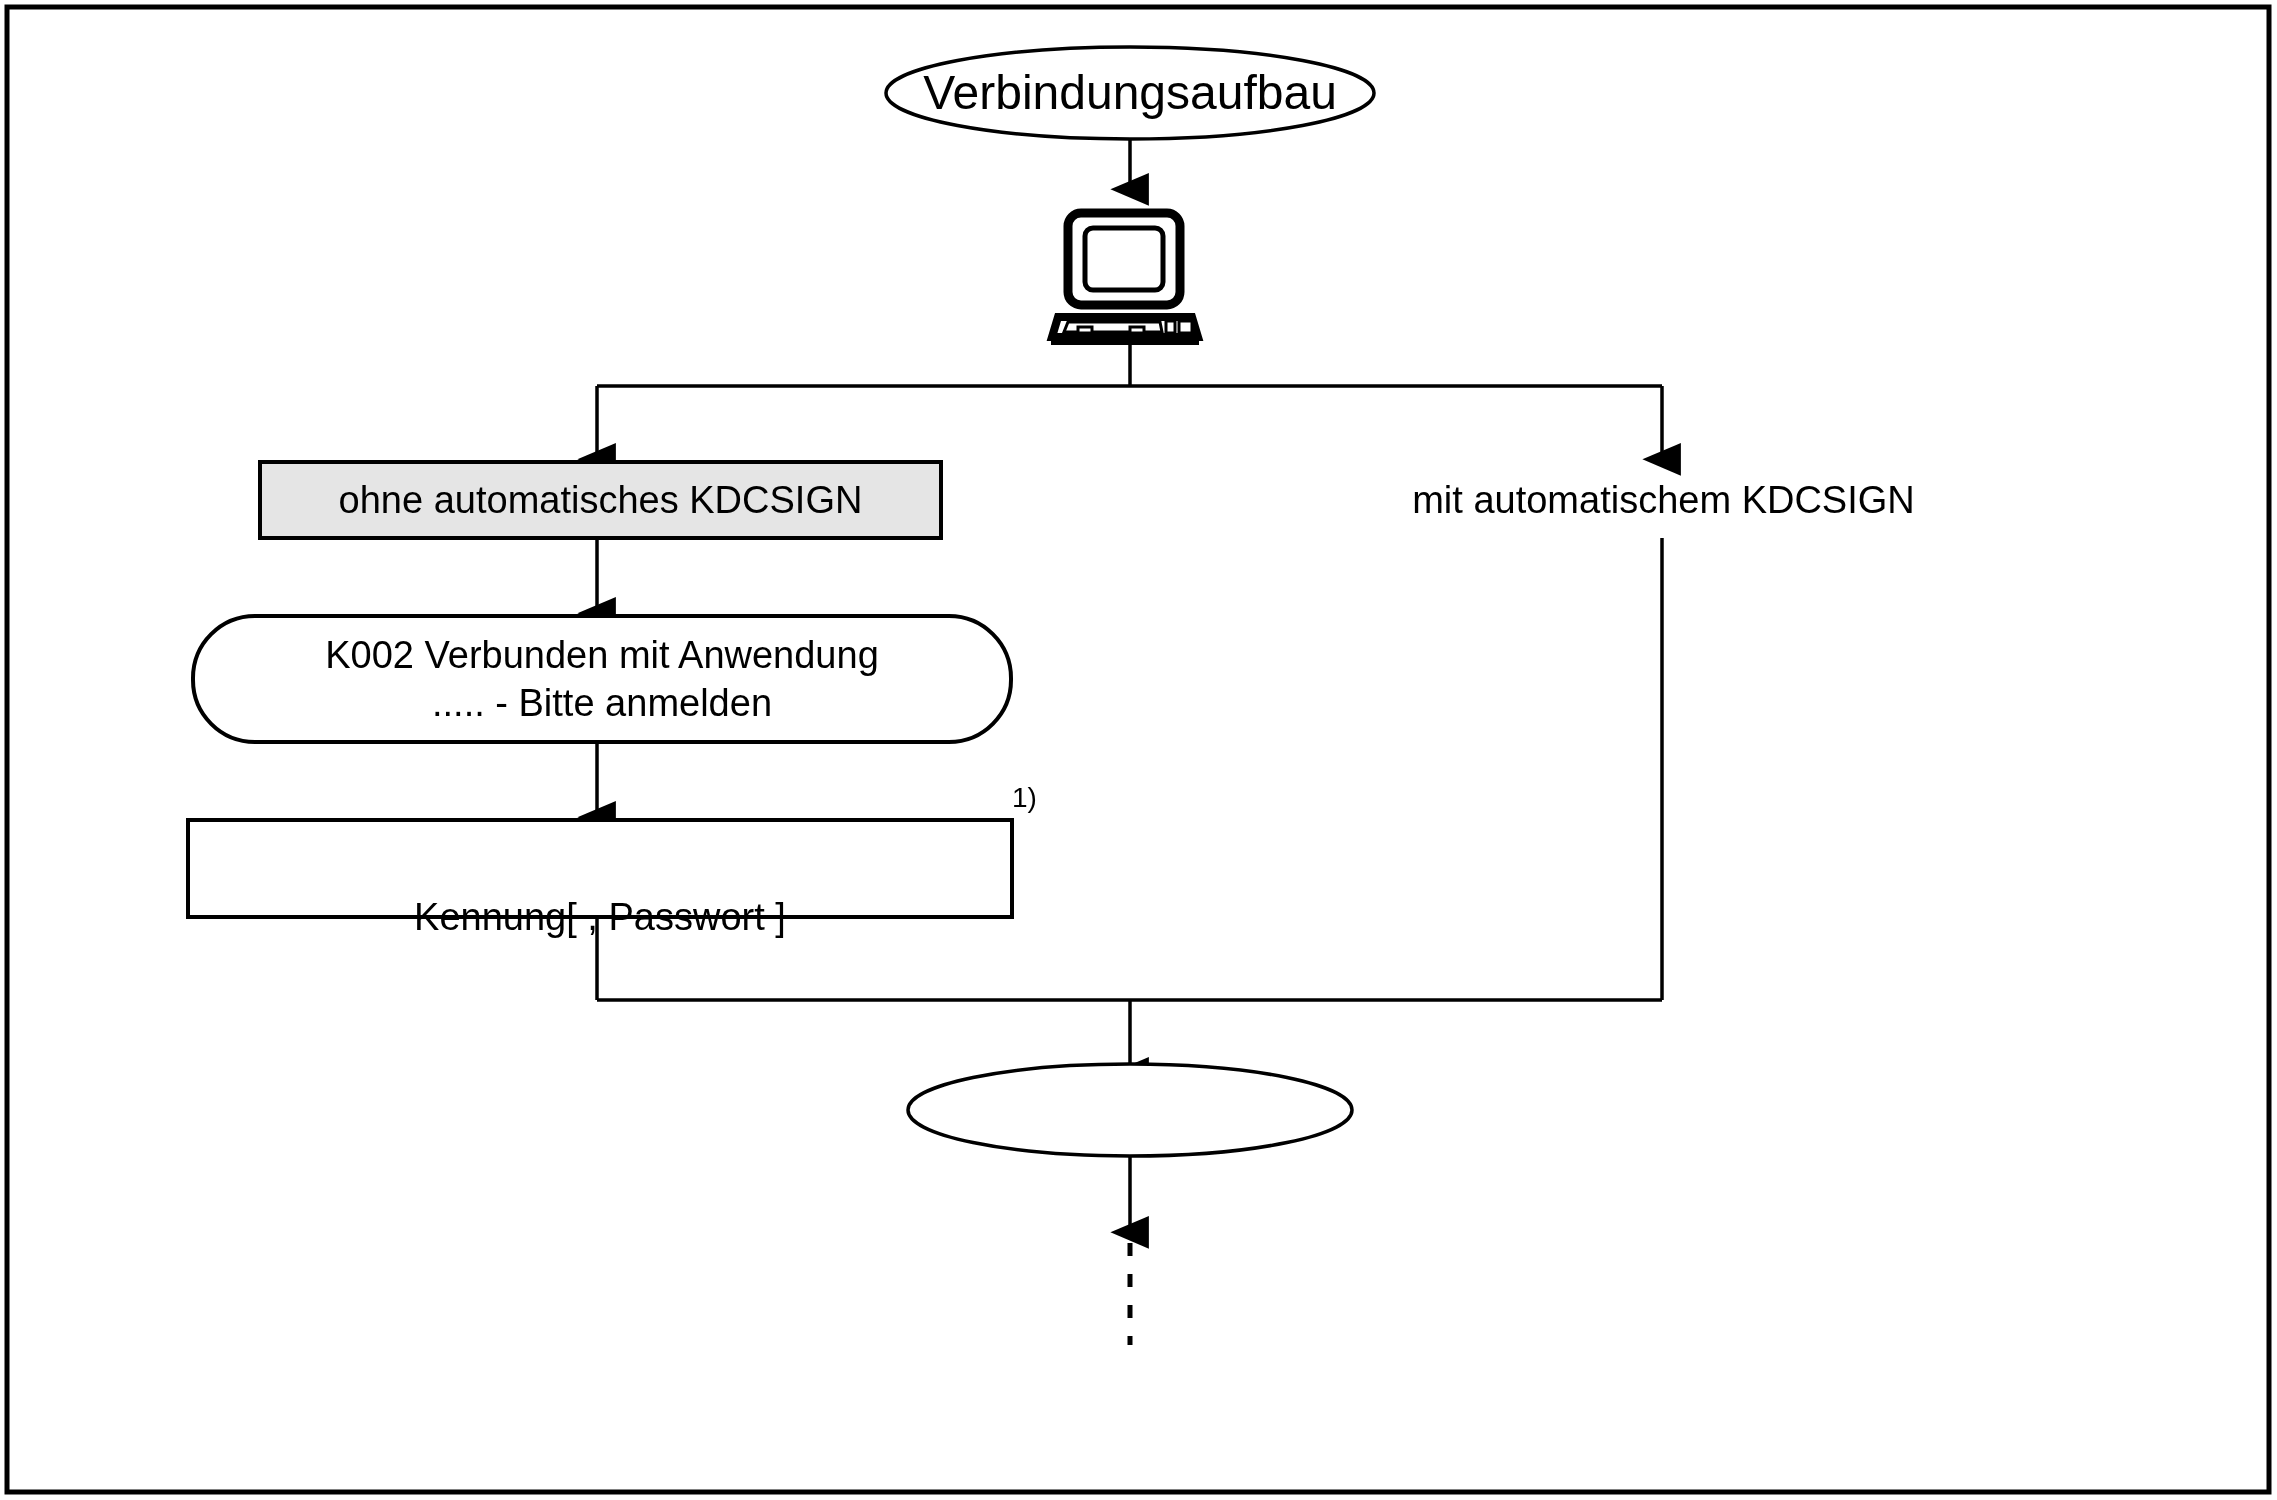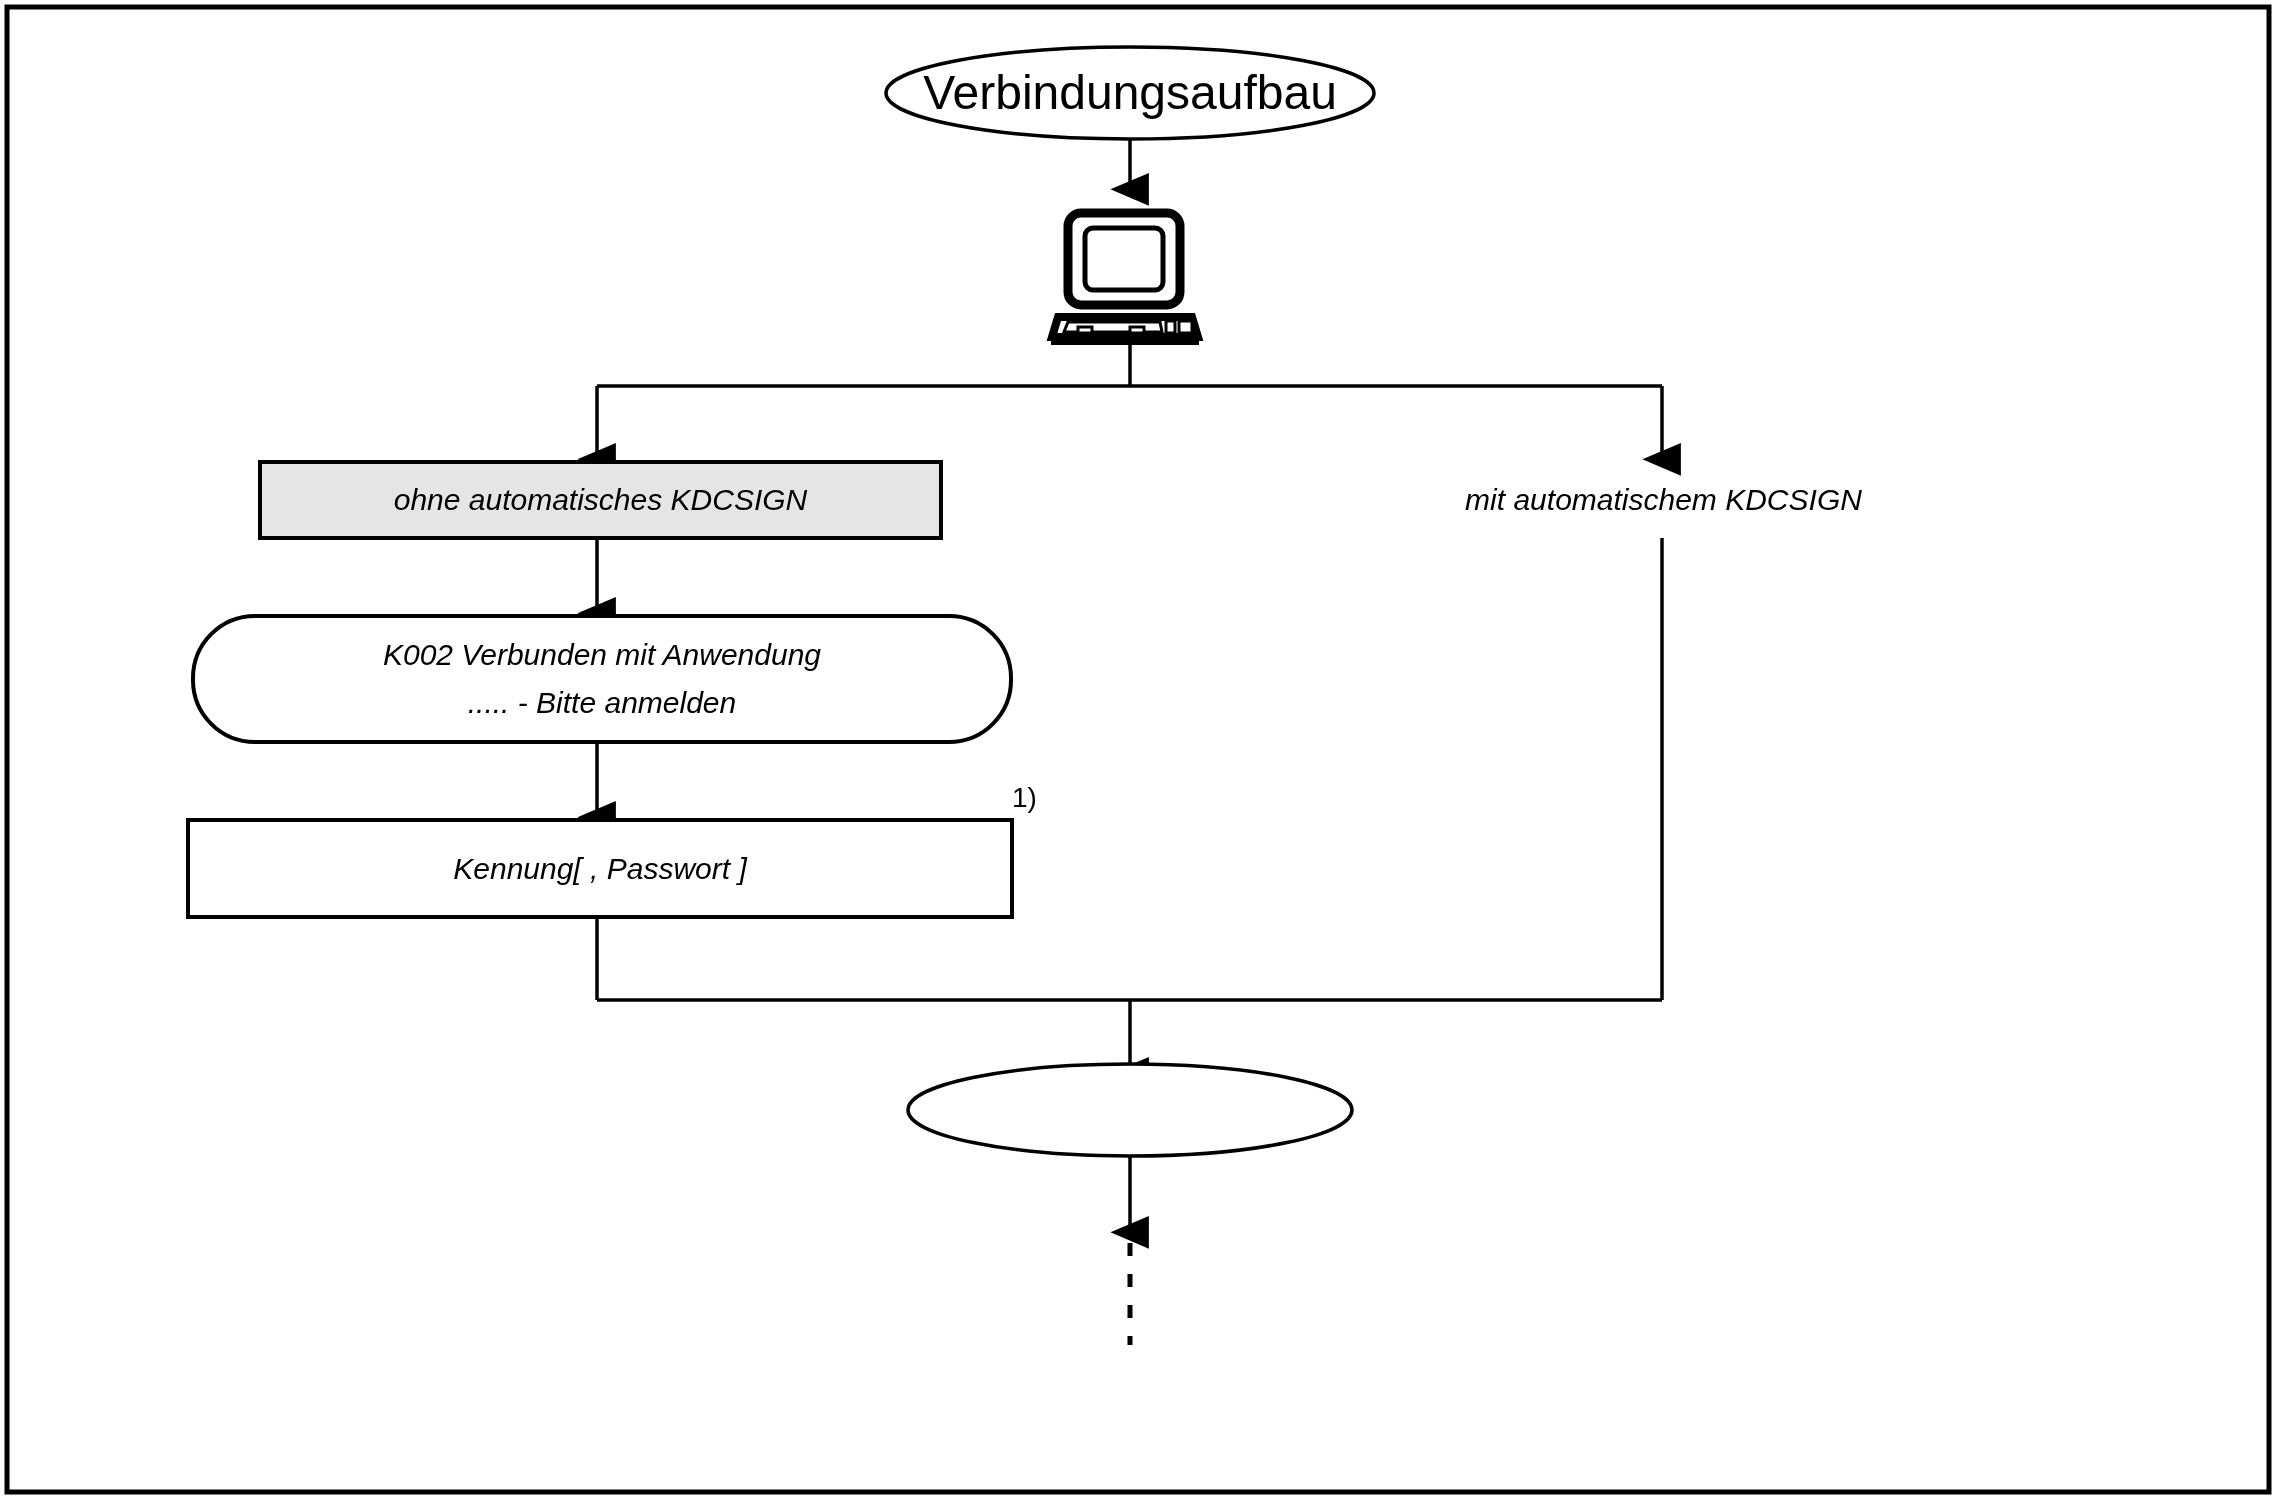--- a/index.html
+++ b/index.html
@@ -29,21 +29,21 @@
     display: flex;
     align-items: center;
     justify-content: center;
     text-align: center;
     color: #000000;
     line-height: 1.22;
     white-space: pre-line;
     pointer-events: none;
   }
   .lbl-xl { font-size: 48px; }
-  .lbl-lg { font-size: 30px; font-style: italic; }
+  .lbl-lg { font-size: 38px; }
   .footnote {
     position: absolute;
     font-size: 28px;
     color: #000000;
   }
 </style>
 </head>
 <body>
 
 <div id="canvas">
@@ -108,18 +108,18 @@
 
   <div class="node-label lbl-xl" style="left:886px; top:64px; width:488px; height:58px;">Verbindungsaufbau</div>
 
   <div class="node-label lbl-lg" style="left:260px; top:471px; width:681px; height:58px;">ohne automatisches KDCSIGN</div>
 
   <div class="node-label lbl-lg" style="left:1309px; top:471px; width:709px; height:58px;">mit automatischem KDCSIGN</div>
 
   <div class="node-label lbl-lg" style="left:193px; top:630px; width:818px; height:50px;">K002 Verbunden mit Anwendung</div>
   <div class="node-label lbl-lg" style="left:193px; top:678px; width:818px; height:50px;">..... - Bitte anmelden</div>
 
-  <div class="node-label lbl-lg" style="left:188px; top:840px; width:824px; height:58px;text-align:center;">Kennung[ , Passwort ]</div>
+  <div class="node-label lbl-lg" style="left:188px; top:888px; width:824px; height:58px;text-align:center;">Kennung[ , Passwort ]</div>
 
   <div class="footnote" style="left:1012px; top:782px;">1)</div>
 
 
 </div>
 
 </body></html>

